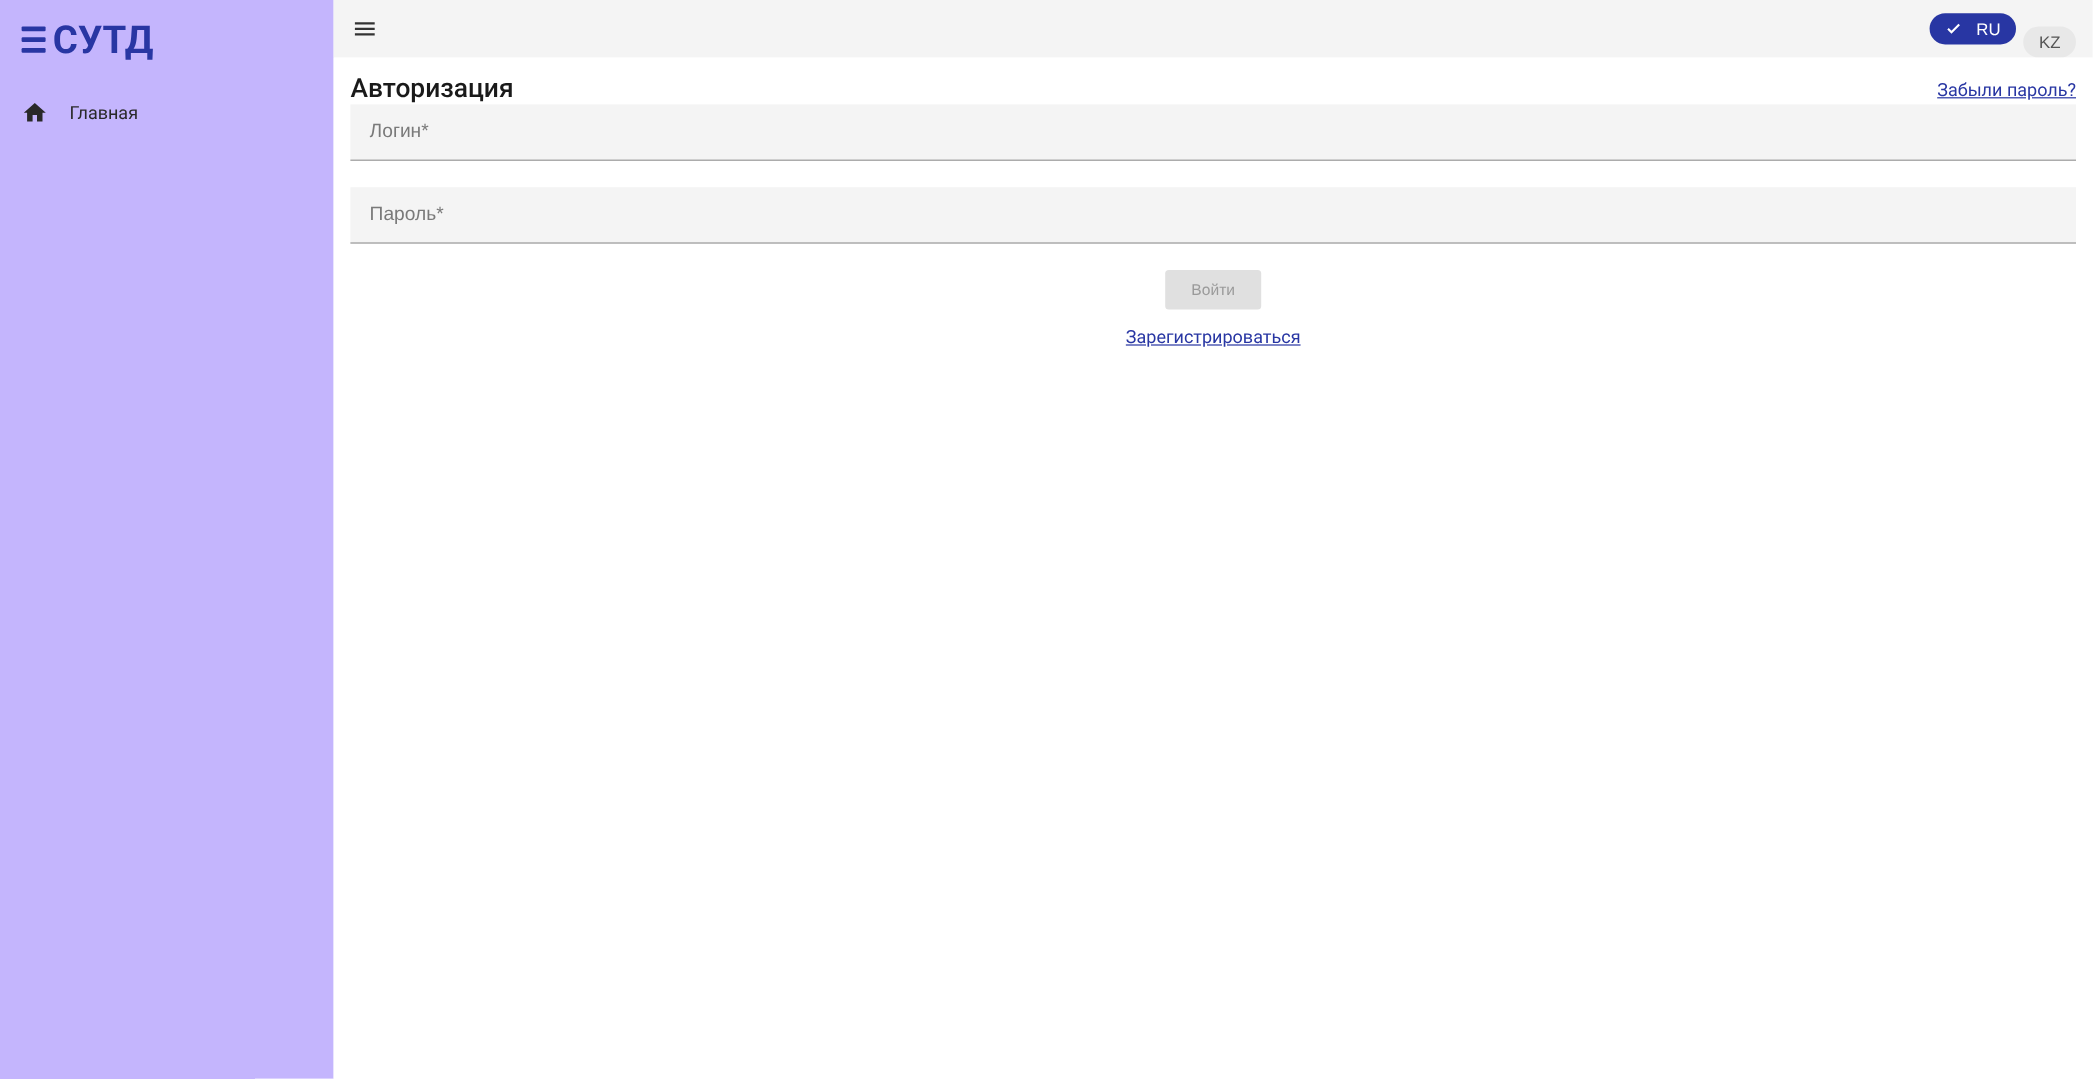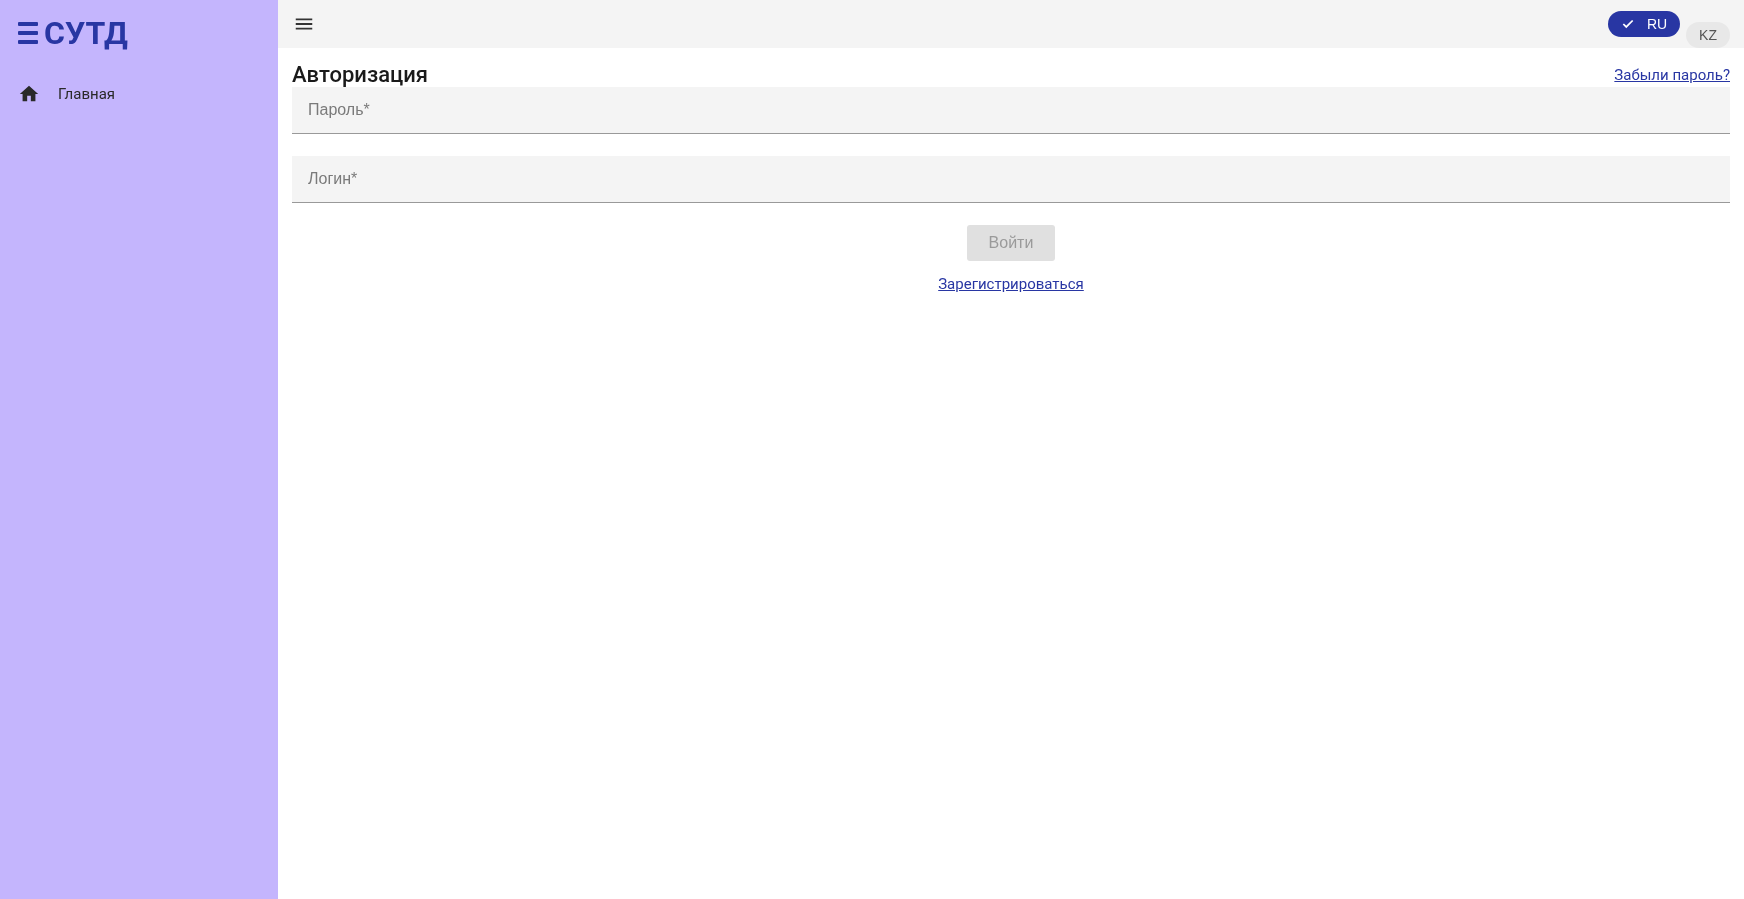--- a/index.html
+++ b/index.html
@@ -154,21 +154,21 @@
     }
     .text-input::placeholder {
       color: #7a7a7a;
     }
     .login-btn {
       display: block;
       margin: 0 auto 14px auto;
       background: #e0e0e0;
       border: none;
       padding: 9px 22px;
-      font-size: 16px;
+      font-size: 13px;
       color: #9a9a9a;
       border-radius: 3px;
       cursor: pointer;
       font-weight: 500;
     }
     .register-link {
       display: block;
       text-align: center;
       color: #2836A3;
       text-decoration: underline;
@@ -220,24 +220,24 @@
     </div>
   </div>
 
   <div class="content">
     <div class="auth-header">
       <h1 class="page-title">Авторизация</h1>
       <a class="forgot-link">Забыли пароль?</a>
     </div>
 
     <div class="input-group">
+      <input type="text" class="text-input" placeholder="Логин*" style="">
+    </div>
+
+    <div class="input-group">
       <input type="password" class="text-input" placeholder="Пароль*" style="">
-    </div>
-
-    <div class="input-group">
-      <input type="text" class="text-input" placeholder="Логин*" style="">
     </div>
 
     <button class="login-btn">Войти</button>
 
     <a class="register-link">Зарегистрироваться</a>
   </div>
 </main>
 
 </body></html>

